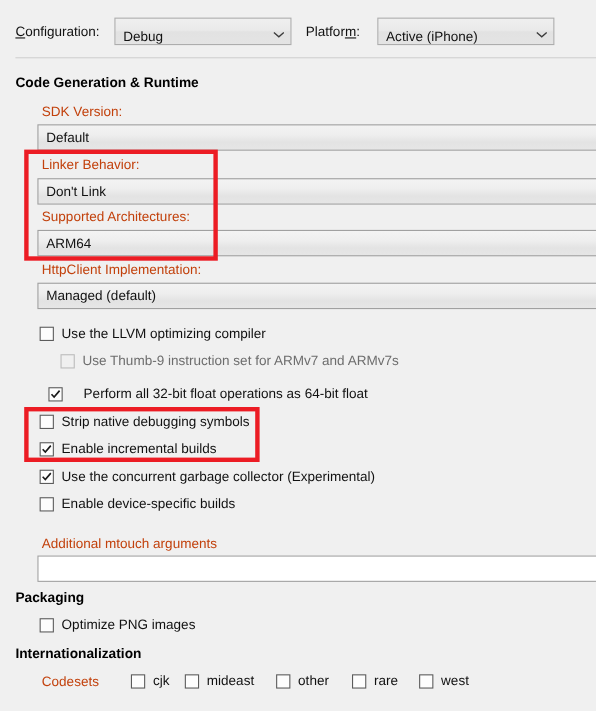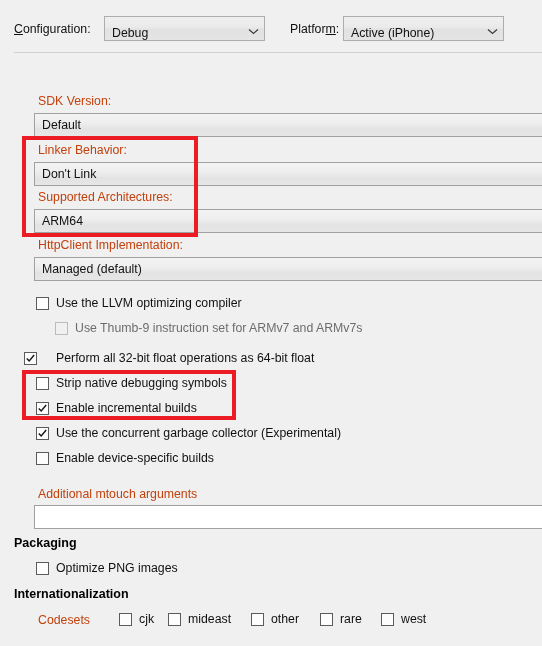--- a/index.html
+++ b/index.html
@@ -119,33 +119,34 @@
 
   <div class="abs combo" style="left:104px; top:16px; width:161px;">
     <span class="val">Debug</span>
     <span class="chev">
       <svg width="11" height="7" viewBox="0 0 11 7">
           <path d="M1 1.5 L5.5 5.5 L10 1.5" fill="none" stroke="#3b3b3b" stroke-width="1.2"></path>
         </svg>
     </span>
   </div>
 
-  <div class="abs fieldlabel" style="left:290px; top:22px;"><span>Platfor</span><span class="accel">m</span><span>:</span></div>
+  <div class="abs fieldlabel" style="left:278px; top:22px;"><span>Platfor</span><span class="accel">m</span><span>:</span></div>
 
   <div class="abs combo" style="left:343px; top:16px; width:161px;">
     <span class="val">Active (iPhone)</span>
     <span class="chev">
       <svg width="11" height="7" viewBox="0 0 11 7">
           <path d="M1 1.5 L5.5 5.5 L10 1.5" fill="none" stroke="#3b3b3b" stroke-width="1.2"></path>
         </svg>
     </span>
   </div>
 
   <div class="abs hline" style="left:14px; top:52px; width:528px;"></div>
 
+  <div class="abs sechead" style="left:14px; top:68px;">Code Generation &amp; Runtime</div>
 
   <div class="abs seplabel" style="left:38px; top:94px;">SDK Version:</div>
   <div class="abs combo-wide" style="top:113px;">
     <span>Default</span>
   </div>
 
   <div class="abs seplabel" style="left:38px; top:143px;">Linker Behavior:</div>
   <div class="abs combo-wide" style="top:162px;">
     <span>Don't Link</span>
   </div>
@@ -163,21 +164,21 @@
   <div class="abs cbrow" style="left:36px; top:296px;">
     <span class="cb"></span>
     <span class="cblabel">Use the LLVM optimizing compiler</span>
   </div>
 
   <div class="abs cbrow" style="left:55px; top:321px;">
     <span class="cb disabled"></span>
     <span class="cblabel disabled">Use Thumb-9 instruction set for ARMv7 and ARMv7s</span>
   </div>
 
-  <div class="abs cbrow" style="left:24px; top:351px;gap:19px;">
+  <div class="abs cbrow" style="left:44px; top:351px;gap:19px;">
     <span class="cb">
       <svg width="9" height="9" viewBox="0 0 9 9">
           <path d="M0.8 4.4 L3.2 6.9 L8.2 1.1" fill="none" stroke="#1a1a1a" stroke-width="1.5"></path>
         </svg>
     </span>
     <span class="cblabel">Perform all 32-bit float operations as 64-bit float</span>
   </div>
 
   <div class="abs cbrow" style="left:36px; top:376px;">
     <span class="cb"></span>

